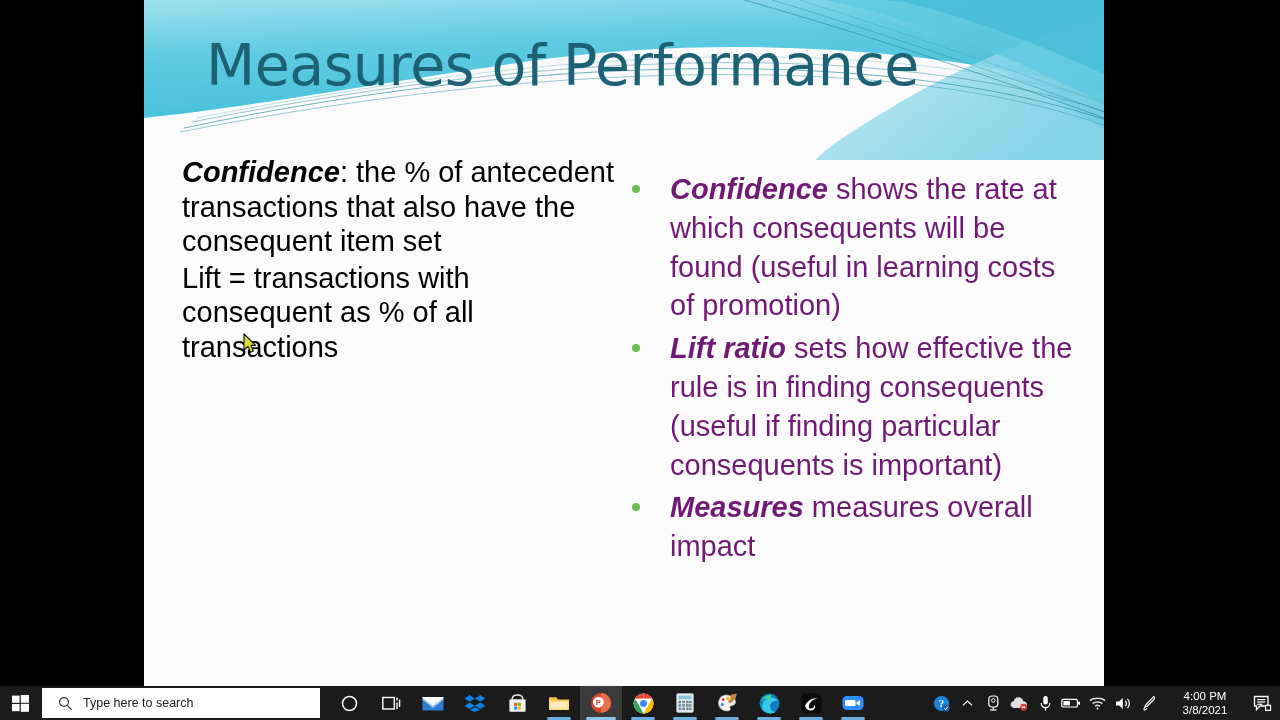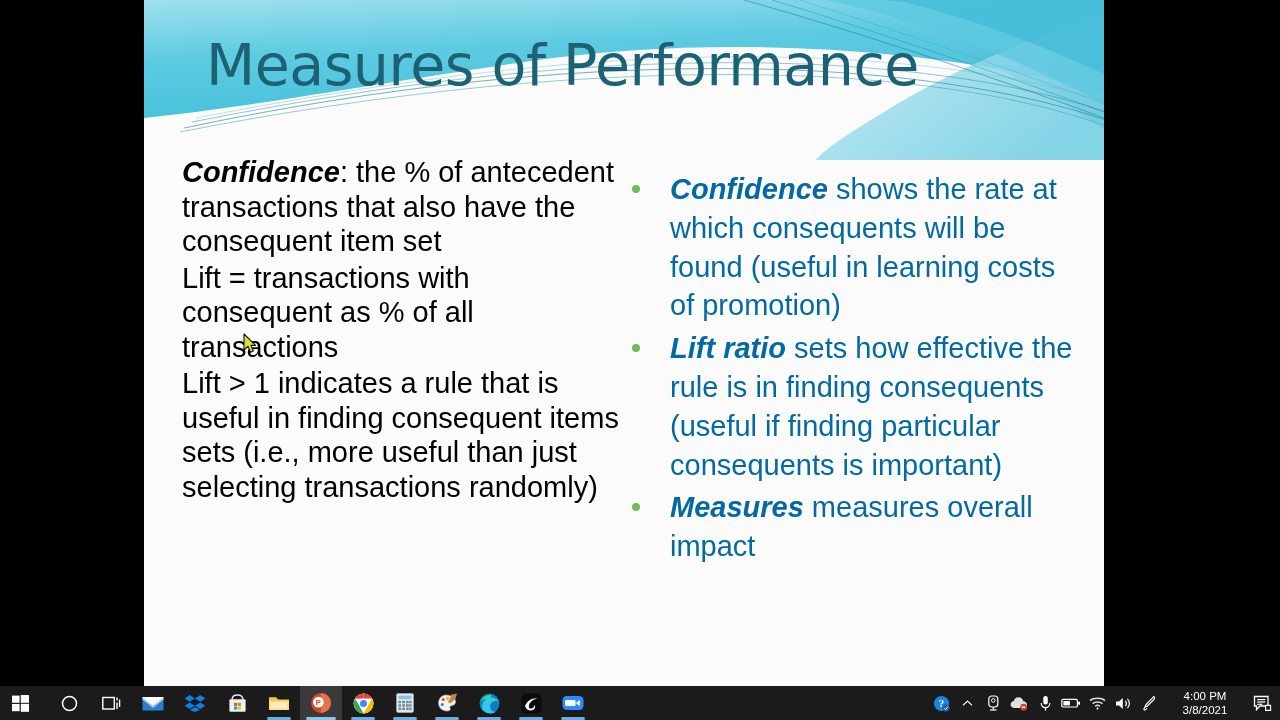--- a/index.html
+++ b/index.html
@@ -67,21 +67,21 @@
     font-size: 29px;
     line-height: 34.5px;
     margin: 0 0 2px 0;
   }
   .para .bi { font-weight: bold; font-style: italic; }
   .para .b  { font-weight: normal; }
 
   .bullet-item {
     position: relative;
     padding-left: 46px;
-    color: #0369a1;
+    color: #701a75;
     font-family: "Liberation Sans", sans-serif;
     font-size: 29px;
     line-height: 38.8px;
     margin: 0 0 0 0;
   }
   .bullet-item + .bullet-item { margin-top: 4px; }
   .bullet-dot {
     position: absolute;
     left: 8px;
     top: 15px;
@@ -220,21 +220,20 @@
       <path d="M600,0 C700,28 830,70 960,118" fill="none" stroke="#1f7d90" stroke-width="0.8" opacity="0.7"></path>
       <path d="M628,0 C728,30 852,72 960,112" fill="none" stroke="#1f7d90" stroke-width="0.7" opacity="0.55"></path>
       <path d="M656,0 C756,32 870,70 960,104" fill="none" stroke="#3fa0ad" stroke-width="0.7" opacity="0.5"></path>
     </svg>
 
     <div class="slide-title">Measures of Performance</div>
 
     <div class="col" id="col-left">
       <p class="para"><span class="bi">Confidence</span><span>: the % of antecedent transactions that also have the consequent item set</span></p>
       <p class="para"><span class="b">Lift</span><span> = transactions with consequent as % of all transactions</span></p>
-      <p class="para"><span>Lift &gt; 1 indicates a rule that is useful in finding consequent items sets (i.e., more useful than just selecting transactions randomly)</span></p>
     </div>
 
     <div class="col" id="col-right">
 
       <div class="bullet-item">
         <span class="bullet-dot"></span><span class="bi">Confidence</span><span> shows the rate at which consequents will be found (useful in learning costs of promotion)</span>
       </div>
 
       <div class="bullet-item">
         <span class="bullet-dot"></span><span class="bi">Lift ratio</span><span> sets how effective the rule is in finding consequents (useful if finding particular consequents is important)</span>
@@ -255,20 +254,29 @@
 
     <div id="start-button">
       <svg width="17" height="17" viewBox="0 0 17 17">
         <rect x="0" y="0.6" width="7.6" height="7.2" fill="#ffffff"></rect>
         <rect x="8.8" y="0" width="8.2" height="7.8" fill="#ffffff"></rect>
         <rect x="0" y="9" width="7.6" height="7.2" fill="#ffffff"></rect>
         <rect x="8.8" y="8.8" width="8.2" height="8" fill="#ffffff"></rect>
       </svg>
     </div>
 
+    <div id="search-box">
+      <span class="mag">
+        <svg width="15" height="15" viewBox="0 0 15 15">
+          <circle cx="6" cy="6" r="4.4" fill="none" stroke="#303030" stroke-width="1.2"></circle>
+          <line x1="9.3" y1="9.3" x2="13.6" y2="13.6" stroke="#303030" stroke-width="1.2"></line>
+        </svg>
+      </span>
+      <span class="ph">Type here to search</span>
+    </div>
 
     <div id="task-icons">
 
       <div class="task-icon">
         <svg width="17" height="17" viewBox="0 0 17 17">
           <circle cx="8.5" cy="8.5" r="7" fill="none" stroke="#ffffff" stroke-width="1.5"></circle>
         </svg>
       </div>
 
       <div class="task-icon">

